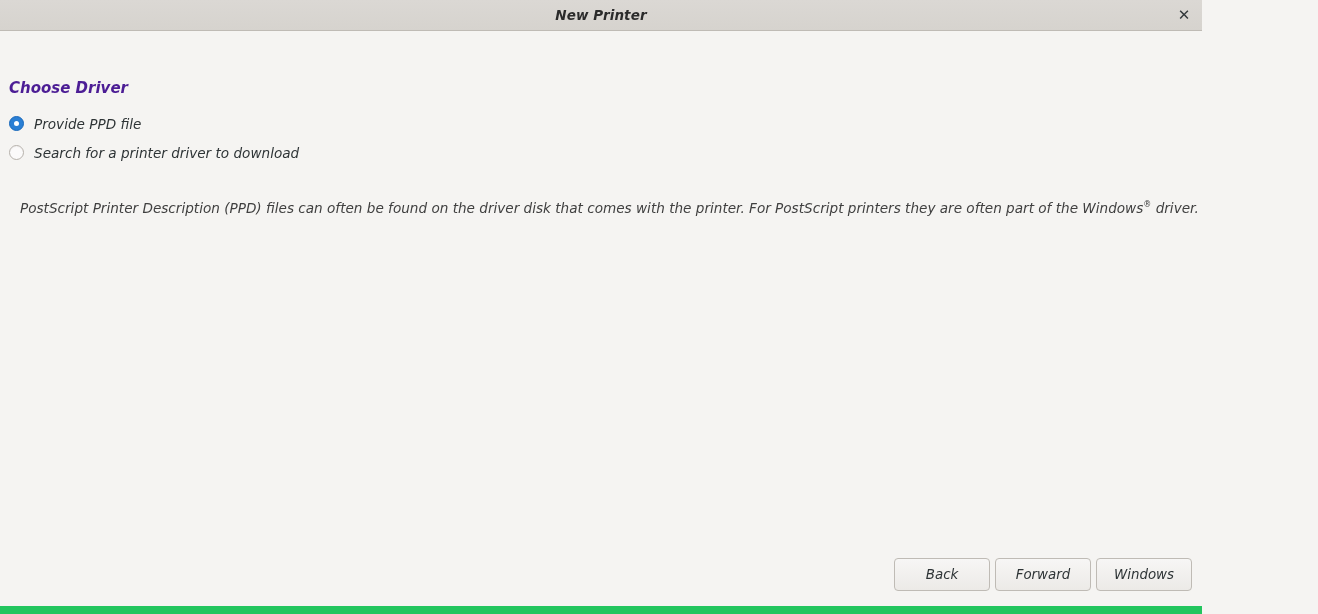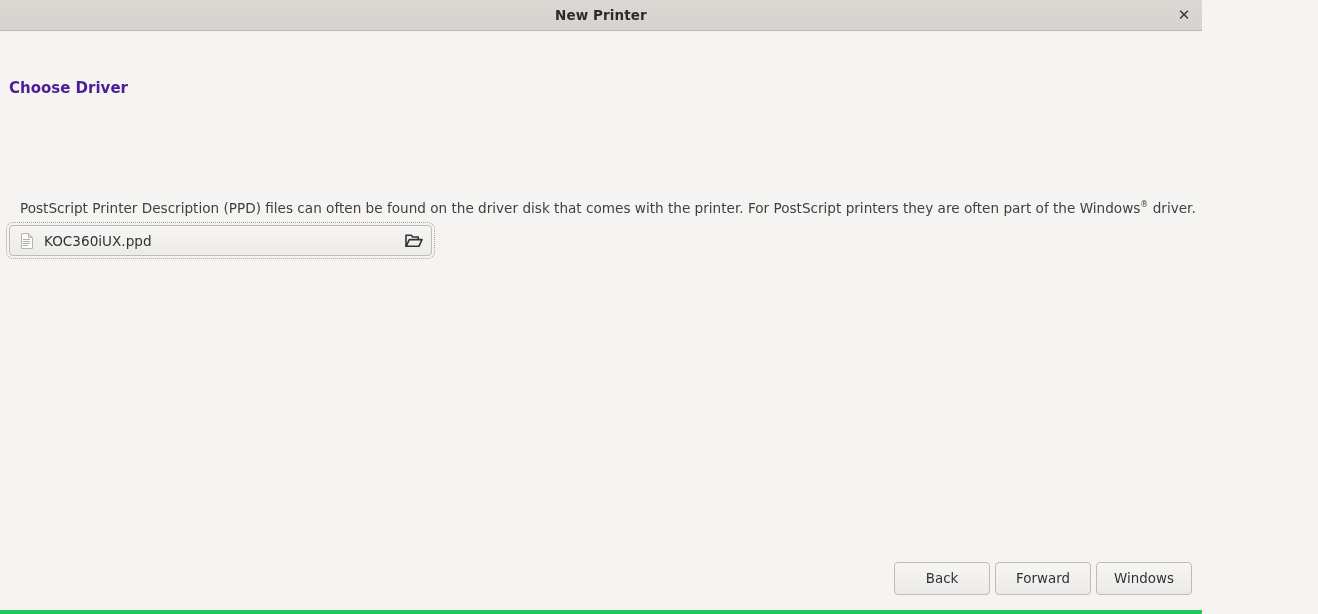--- a/index.html
+++ b/index.html
@@ -17,21 +17,22 @@
   }
 
   .window {
     position: relative;
     width: 1202px;
     height: 614px;
     display: flex;
     flex-direction: column;
     background: #f5f4f2;
     box-sizing: border-box;
-    border-bottom: 4px solid #22c55e;
+    border-bottom: 8px solid #22c55e;
+    font-style: italic;
   }
 
   
   .titlebar {
     position: relative;
     height: 31px;
     flex: 0 0 31px;
     background: linear-gradient(to bottom, #dbd8d4 0%, #d6d3ce 100%);
     border-bottom: 1px solid #bfbbb5;
     display: flex;
@@ -226,47 +227,34 @@
     <div class="close-button">✕</div>
   </div>
 
   <div class="content">
 
     <div class="page-title">Choose Driver</div>
 
     <div class="radio-list">
 
 
-
+      <div class="radio-row selected">
+        <span class="radio-mark"></span>
+        <span class="radio-label">Provide PPD file</span>
+      </div>
+
+      <div class="radio-row">
+        <span class="radio-mark"></span>
+        <span class="radio-label">Search for a printer driver to download</span>
+      </div>
 
     </div>
 
     <div class="description"><span>PostScript Printer Description (PPD) files can often be found on the driver disk that comes with the printer. For PostScript printers they are often part of the Windows</span><sup>®</sup><span> driver.</span></div>
 
-    <div class="file-chooser">
-      <span class="file-icon">
-        <svg width="16" height="16" viewBox="0 0 16 16" aria-hidden="true">
-          <path d="M2.5 0.5 H9.5 L13.5 4.5 V15.5 H2.5 Z" fill="#fdfdfd" stroke="#b8b4ae" stroke-width="1"></path>
-          <path d="M9.5 0.5 V4.5 H13.5" fill="#dedbd6" stroke="#b8b4ae" stroke-width="1"></path>
-          <g fill="#b0aca6">
-            <rect x="4" y="6" width="7" height="1"></rect>
-            <rect x="4" y="8" width="7" height="1"></rect>
-            <rect x="4" y="10" width="7" height="1"></rect>
-            <rect x="4" y="12" width="5" height="1"></rect>
-          </g>
-        </svg>
-      </span>
-      <span class="file-name">KOC360iUX.ppd</span>
-      <span class="folder-icon">
-        <svg width="18" height="16" viewBox="0 0 18 16" aria-hidden="true">
-          <path d="M1 13.2 V2.2 H6.2 L7.7 4.0 H13.2 V6.0" fill="none" stroke="#2e3436" stroke-width="1.6" stroke-linejoin="round" stroke-linecap="round"></path>
-          <path d="M1.2 13.3 L4.3 6.6 H17 L13.9 13.3 Z" fill="none" stroke="#2e3436" stroke-width="1.6" stroke-linejoin="round" stroke-linecap="round"></path>
-        </svg>
-      </span>
-    </div>
 
     <div class="footer">
       <div class="btn">Back</div>
       <div class="btn">Forward</div>
       <div class="btn">Windows</div>
     </div>
 
   </div>
 </div>
 

